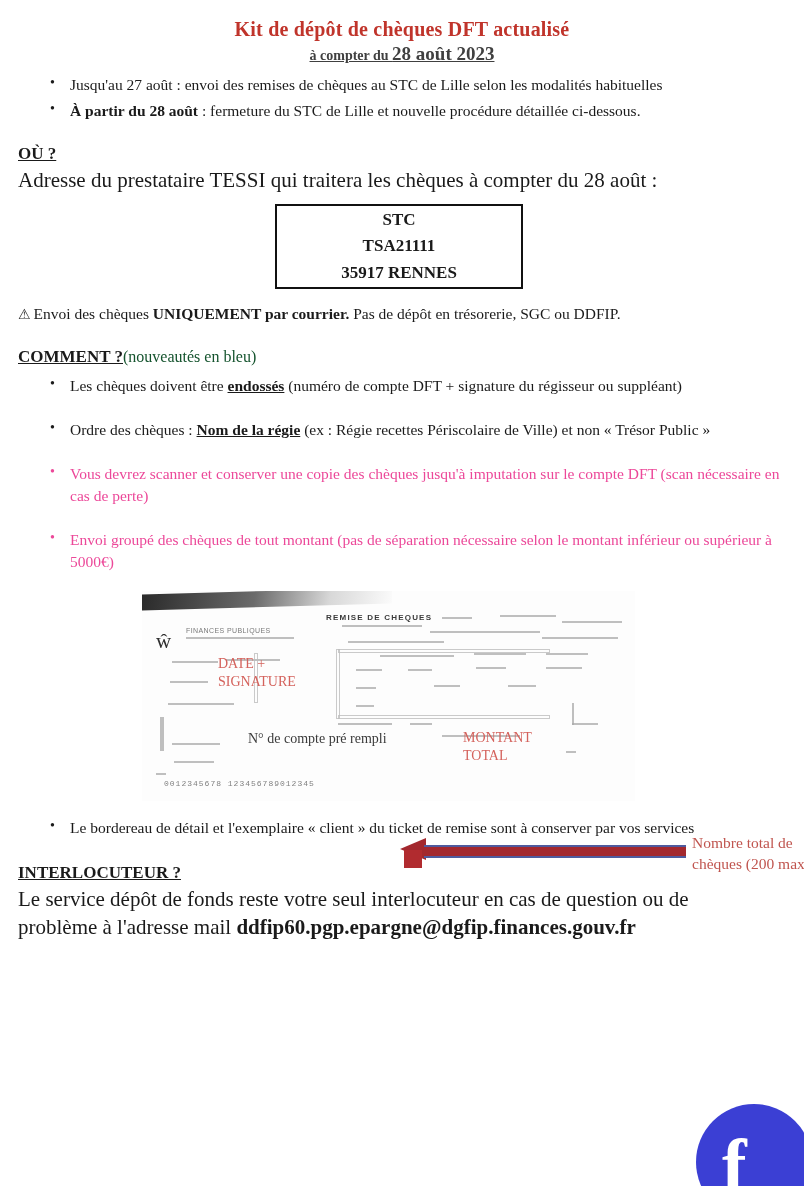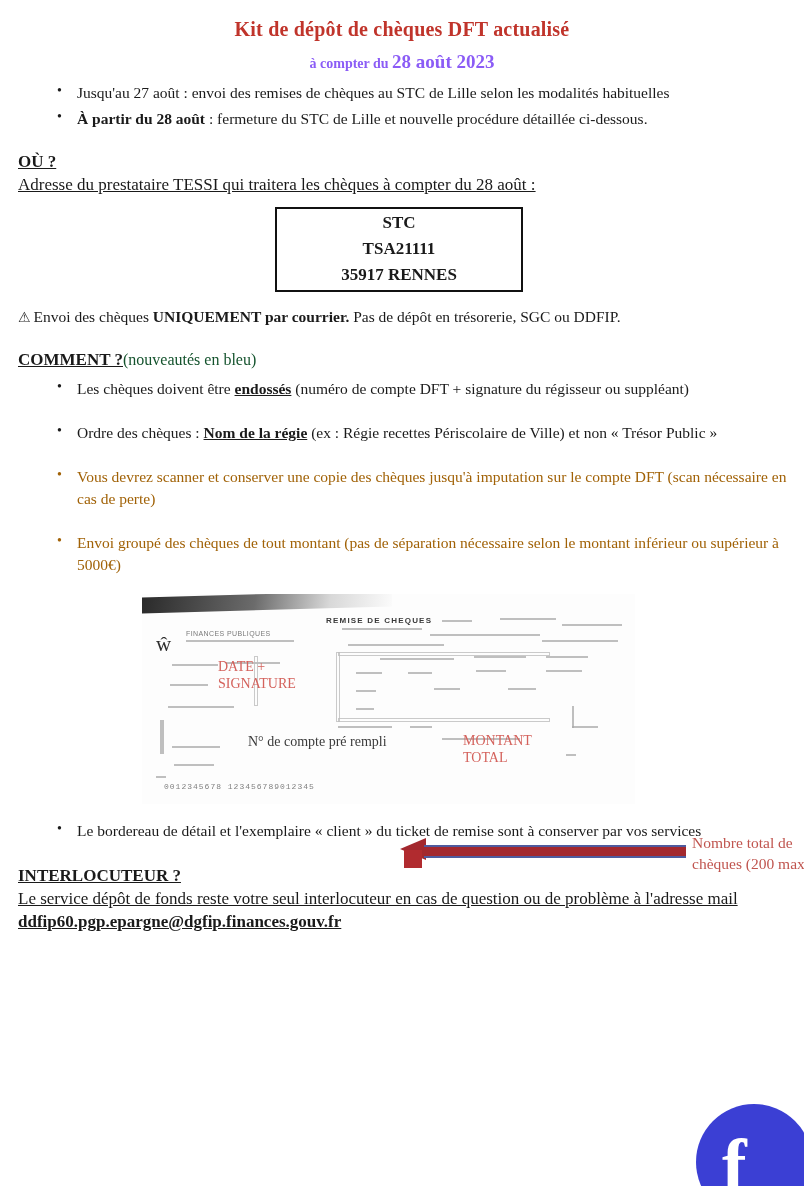--- a/index.html
+++ b/index.html
@@ -13,46 +13,46 @@
   }
   .page{position:relative;width:804px;height:1186px;padding:0;box-sizing:border-box;}
 
   
   .title-block{text-align:center;padding-top:18px;}
   .title-main{
     color:#c0342b;font-weight:bold;font-size:20px;line-height:1.15;
     letter-spacing:.2px;
   }
   .title-sub{
-    color:#8b5cf6;font-weight:bold;line-height:1.2;margin-top:10px;
+    color:#404040;font-weight:bold;line-height:1.2;margin-top:2px;text-decoration:underline;
   }
   .title-sub .small{font-size:14px;}
   .title-sub .big{font-size:19px;}
 
   
   .section-h{
     font-weight:bold;font-size:17px;text-decoration:underline;
     margin:0 0 0 18px;display:inline-block;
   }
   .h-row{margin-top:22px;margin-bottom:2px;}
   .h-note{color:#14532d;font-weight:normal;font-size:16px;text-decoration:none;}
 
   
-  .para{font-size:17px;line-height:1.35;margin:2px 18px 0 18px;text-decoration:underline;}
-  ul.bul{list-style:none;margin:8px 0 0 7px;padding:0;}
+  .para{font-size:21px;line-height:1.35;margin:2px 18px 0 18px;}
+  ul.bul{list-style:none;margin:8px 0 0 0;padding:0;}
   ul.bul > li{
     position:relative;font-size:15.5px;line-height:1.42;
     margin:0 14px 0 48px;padding-left:22px;
   }
   ul.bul > li + li{margin-top:4px;}
   ul.bul.spaced > li + li{margin-top:22px;}
   ul.bul > li:before{
     content:"\2022";position:absolute;left:2px;top:-1px;font-size:14px;
   }
-  li.blue, li.blue:before{color:#a16207;}
+  li.blue, li.blue:before{color:#ec4899;}
   b.u{font-weight:bold;text-decoration:underline;}
   b.nb{font-weight:bold;}
 
   
   .addr-wrap{position:relative;height:92px;margin-top:6px;}
   .addr-box{
     position:absolute;left:275px;top:4px;width:248px;height:85px;
     border:2px solid #111;box-sizing:border-box;
     display:flex;flex-direction:column;align-items:center;justify-content:center;
   }

